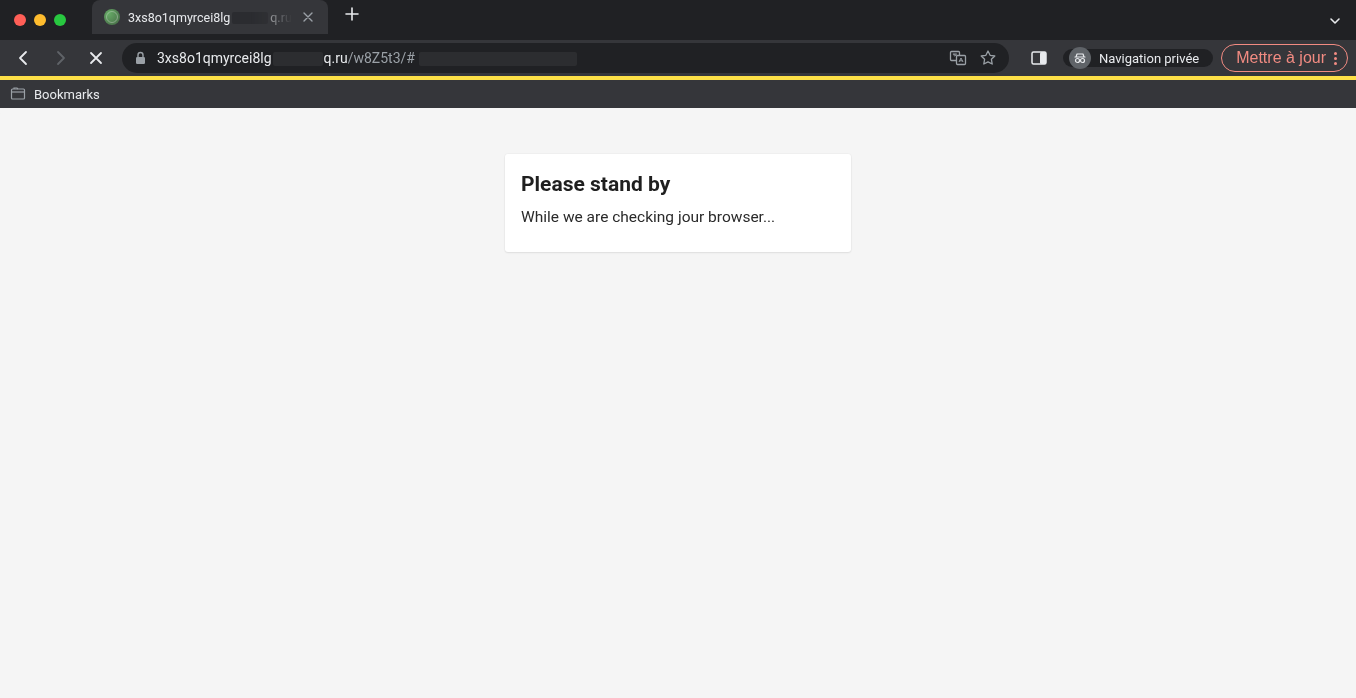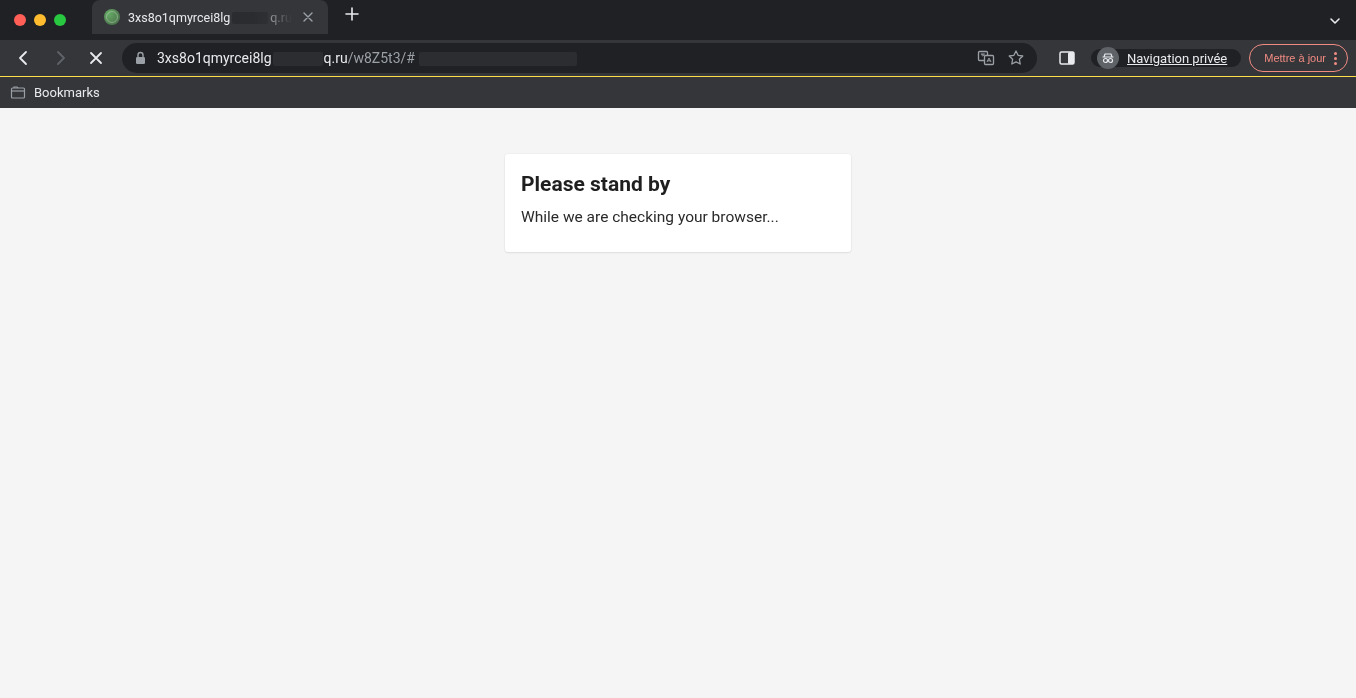--- a/index.html
+++ b/index.html
@@ -164,50 +164,49 @@
       margin-left:4px;
     }
     .incognito-badge{
       display:flex;align-items:center;gap:8px;
       background:#202124;
       height:18px;
       border-radius:16px;
       padding:0 14px 0 6px;
       font-size:13px;
       color:#e8eaed;
-      text-decoration:underline;
     }
     .incognito-ico{
       width:22px;height:22px;border-radius:50%;
       background:#5f6368;
       display:flex;align-items:center;justify-content:center;
       color:#202124;
     }
     .update-btn{
       display:flex;align-items:center;gap:8px;
       height:28px;
       border:1px solid #f28b82;
       color:#f28b82;
       border-radius:14px;
       padding:0 10px 0 14px;
-      font-size:11px;
+      font-size:16px;
       background:transparent;
     }
     .update-btn .dots{
       display:flex;flex-direction:column;gap:2px;
     }
     .update-btn .dots span{
       width:3px;height:3px;border-radius:50%;background:#f28b82;display:block;
     }
 
     
     .bookmarks-bar{
       height:32px;
       background:#35363a;
-      border-top:1px solid #fde047;
+      border-top:4px solid #fde047;
       display:flex;
       align-items:center;
       padding:0 10px;
       gap:8px;
       font-size:13px;
       color:#e8eaed;
     }
     .bookmarks-bar .bm-ico{
       width:16px;height:16px;
       color:#9aa0a6;
@@ -359,15 +358,15 @@
           <path d="M4 3 v-1 h3 l1 1" stroke="currentColor" stroke-width="1.2" fill="none"></path>
         </svg>
     </span>
     <span>Bookmarks</span>
   </div>
 </div>
 
 <div class="page">
   <div class="card">
     <h1>Please stand by</h1>
-    <p>While we are checking your browser...</p>
+    <p>While we are checking jour browser...</p>
   </div>
 </div>
 
 </body></html>

